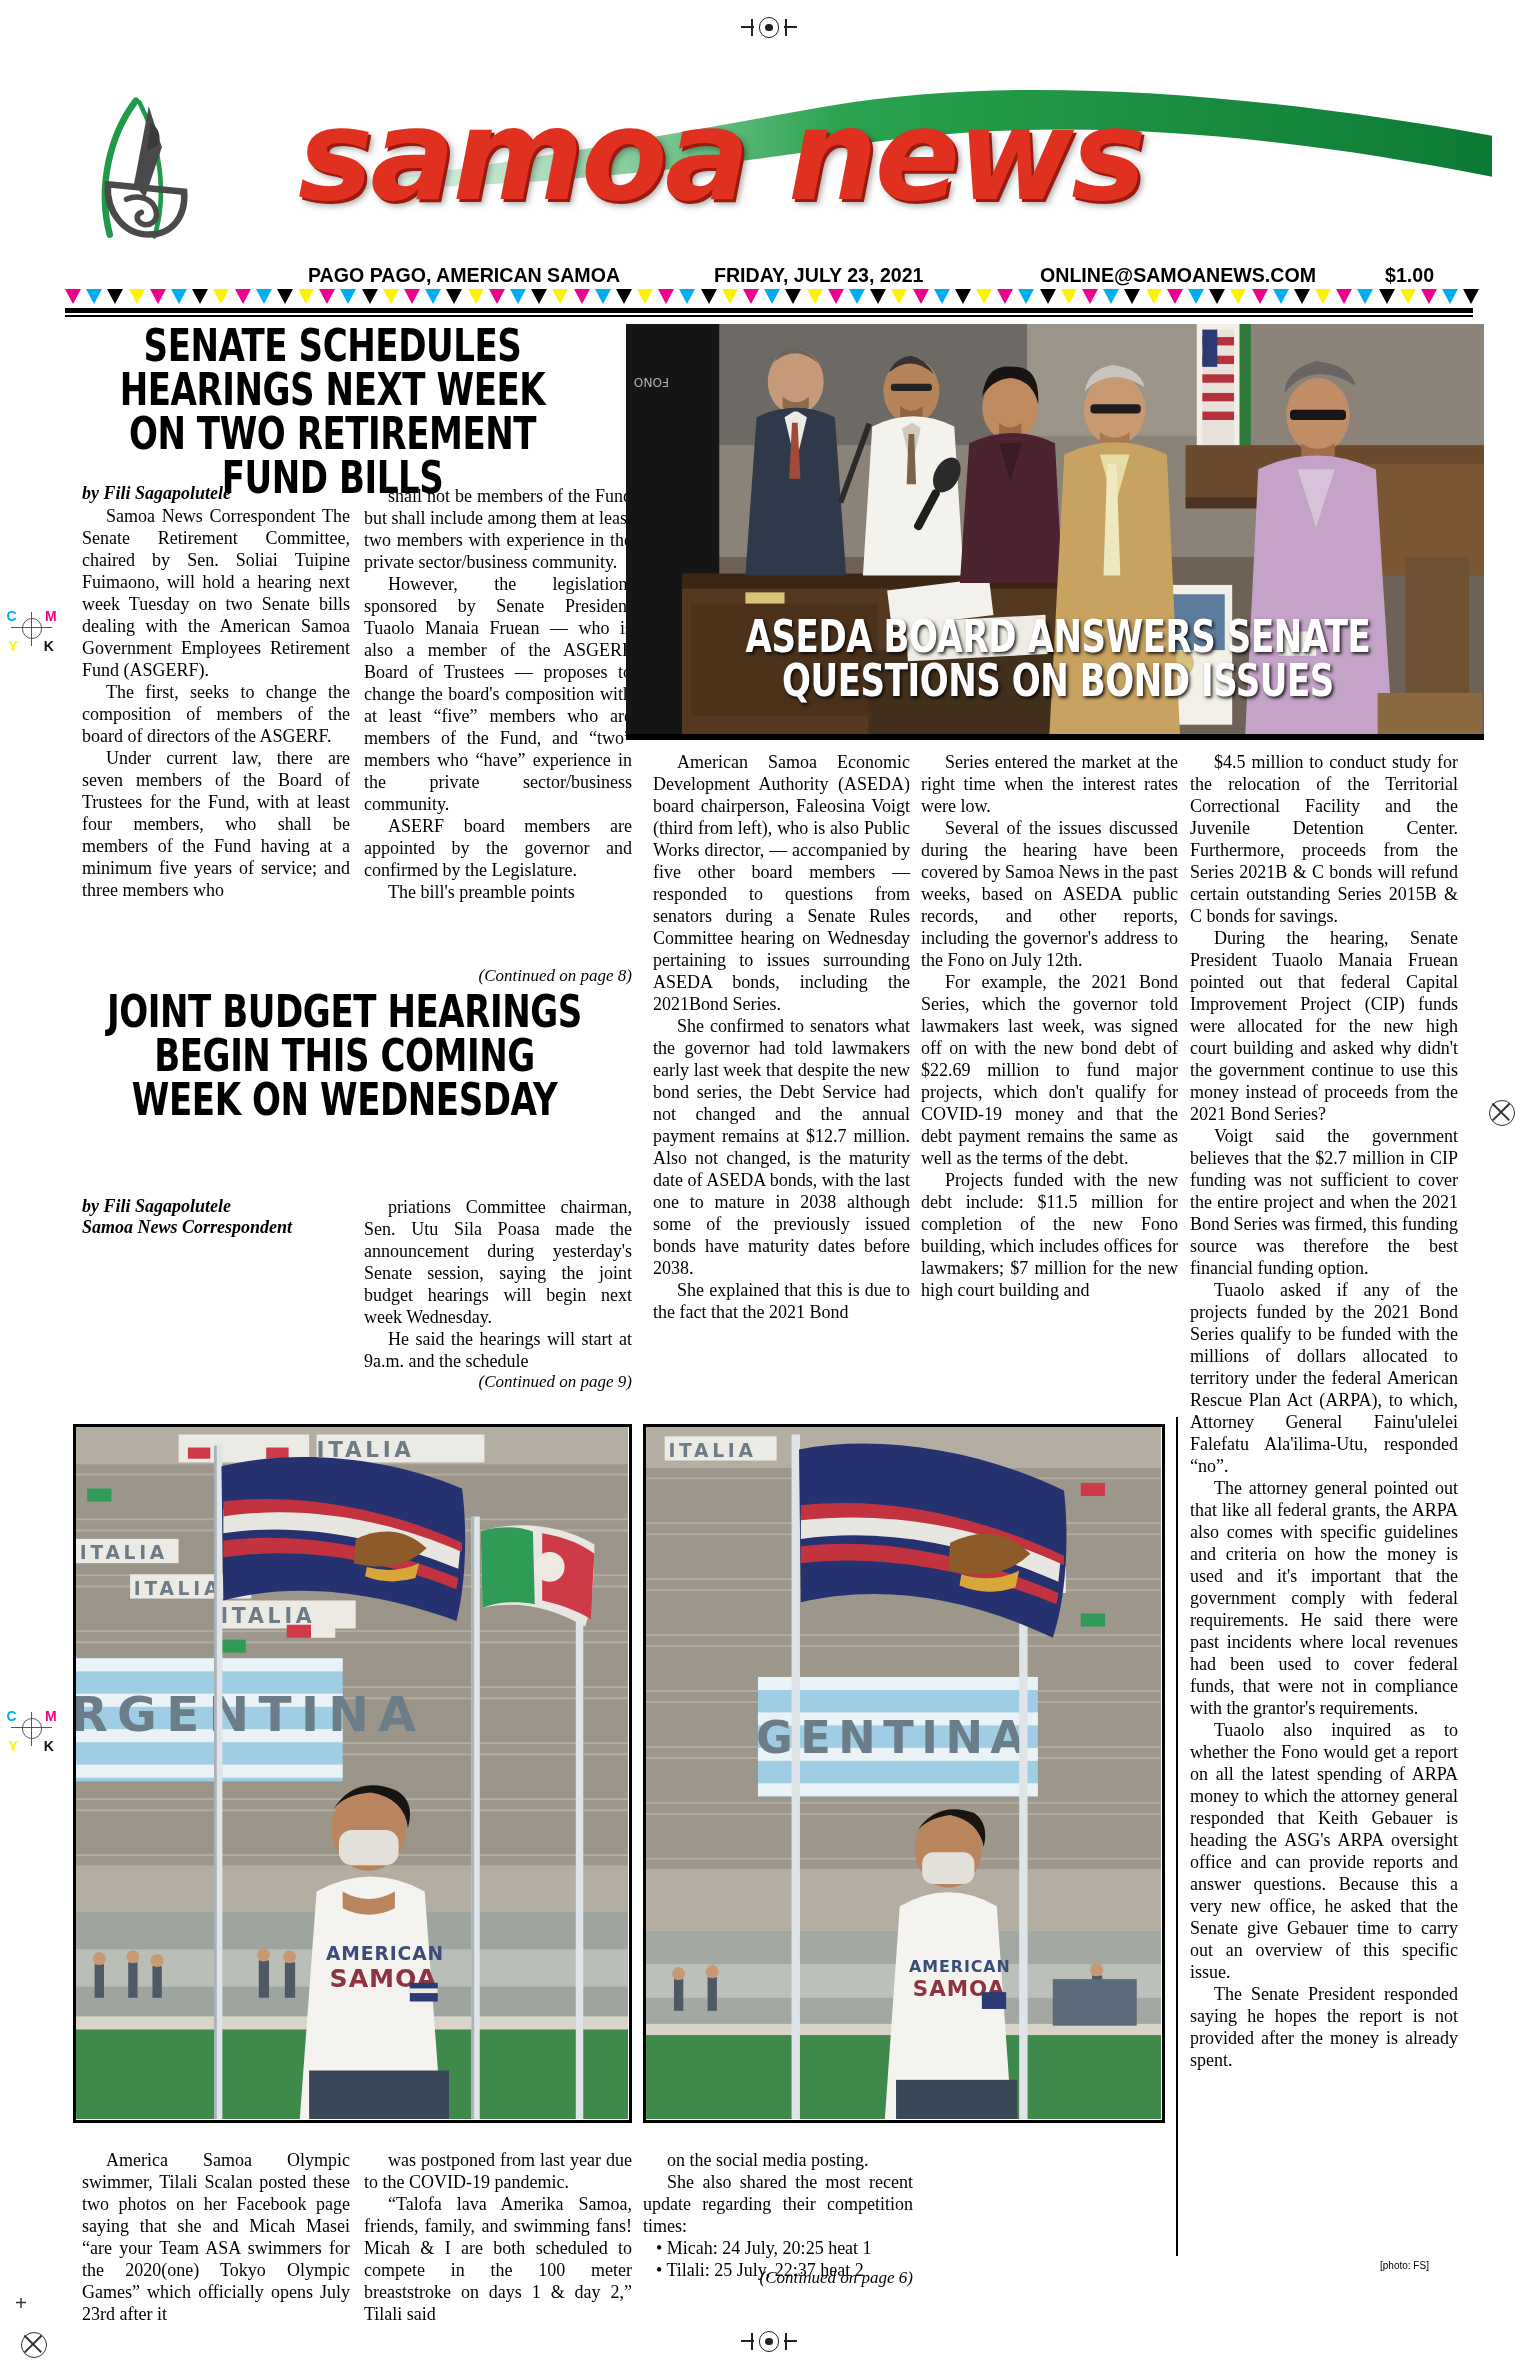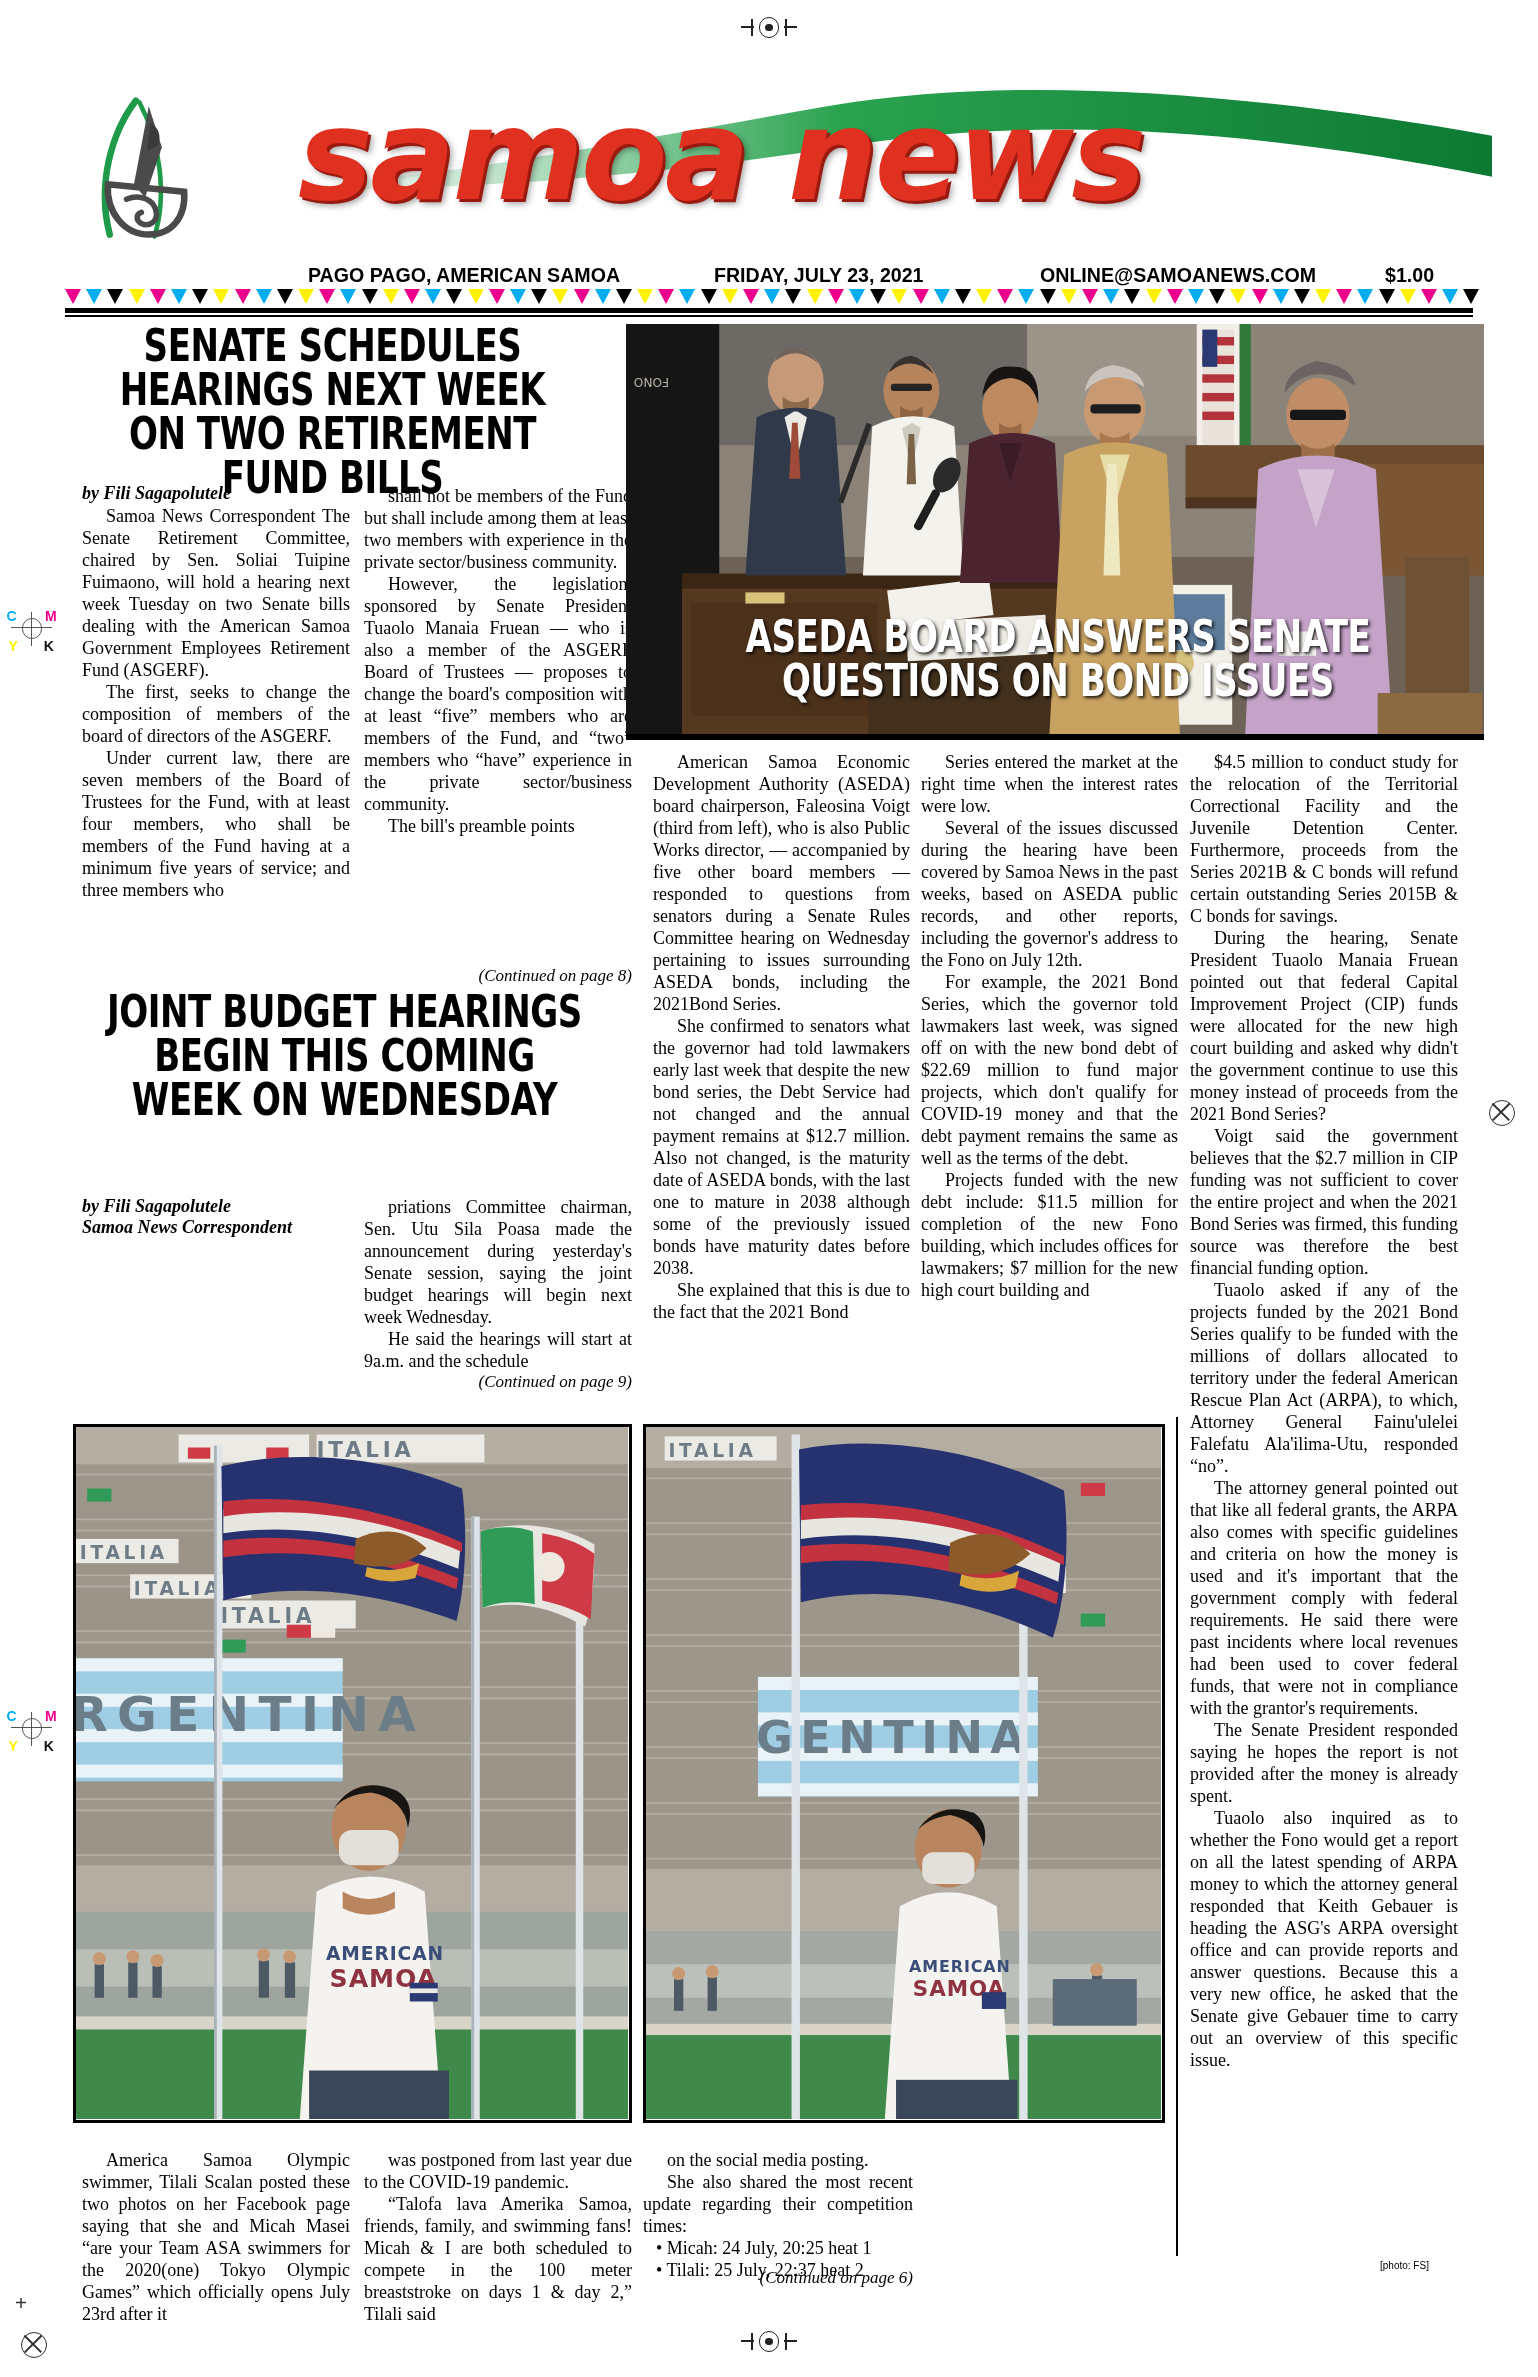--- a/index.html
+++ b/index.html
@@ -255,20 +255,21 @@
 
   <div class="byline" id="a1-byline">by Fili Sagapolutele</div>
   <div class="body-col" id="a1-c1">
       <p>Samoa News Correspondent The Senate Retirement Committee, chaired by Sen. Soliai Tuipine Fuimaono, will hold a hearing next week Tuesday on two Senate bills dealing with the American Samoa Government Employees Retirement Fund (ASGERF).</p>
       <p>The first, seeks to change the composition of members of the board of directors of the ASGERF.</p>
       <p>Under current law, there are seven members of the Board of Trustees for the Fund, with at least four members, who shall be members of the Fund having at a minimum five years of service; and three members who</p>
     </div>
   <div class="body-col" id="a1-c2">
       <p>shall not be members of the Fund but shall include among them at least two members with experience in the private sector/business community.</p>
       <p>However, the legislation, sponsored by Senate President Tuaolo Manaia Fruean — who is also a member of the ASGERF Board of Trustees — proposes to change the board's composition with at least “five” members who are members of the Fund, and “two” members who “have” experience in the private sector/business community.</p>
+      <p>ASERF board members are appointed by the governor and confirmed by the Legislature.</p>
       <p>The bill's preamble points</p>
     </div>
   <div class="contd" id="a1-contd">(Continued on page 8)</div>
 
   <div class="hl-big" id="hl2">JOINT BUDGET HEARINGS BEGIN THIS COMING WEEK ON WEDNESDAY</div>
   <div class="byline" id="a2-byline">
     <div>by Fili Sagapolutele</div>
     <div>Samoa News Correspondent</div>
   </div>
   <div class="body-col" id="a2-c2">
@@ -375,22 +376,22 @@
       <p>Several of the issues discussed during the hearing have been covered by Samoa News in the past weeks, based on ASEDA public records, and other reports, including the governor's address to the Fono on July 12th.</p>
       <p>For example, the 2021 Bond Series, which the governor told lawmakers last week, was signed off on with the new bond debt of $22.69 million to fund major projects, which don't qualify for COVID-19 money and that the debt payment remains the same as well as the terms of the debt.</p>
       <p>Projects funded with the new debt include: $11.5 million for completion of the new Fono building, which includes offices for lawmakers; $7 million for the new high court building and</p>
     </div>
   <div class="body-col" id="a3-c3">
       <p>$4.5 million to conduct study for the relocation of the Territorial Correctional Facility and the Juvenile Detention Center. Furthermore, proceeds from the Series 2021B &amp; C bonds will refund certain outstanding Series 2015B &amp; C bonds for savings.</p>
       <p>During the hearing, Senate President Tuaolo Manaia Fruean pointed out that federal Capital Improvement Project (CIP) funds were allocated for the new high court building and asked why didn't the government continue to use this money instead of proceeds from the 2021 Bond Series?</p>
       <p>Voigt said the government believes that the $2.7 million in CIP funding was not sufficient to cover the entire project and when the 2021 Bond Series was firmed, this funding source was therefore the best financial funding option.</p>
       <p>Tuaolo asked if any of the projects funded by the 2021 Bond Series qualify to be funded with the millions of dollars allocated to territory under the federal American Rescue Plan Act (ARPA), to which, Attorney General Fainu'ulelei Falefatu Ala'ilima-Utu, responded “no”.</p>
       <p>The attorney general pointed out that like all federal grants, the ARPA also comes with specific guidelines and criteria on how the money is used and it's important that the government comply with federal requirements. He said there were past incidents where local revenues had been used to cover federal funds, that were not in compliance with the grantor's requirements.</p>
+      <p>Tuaolo also inquired as to whether the Fono would get a report on all the latest spending of ARPA money to which the attorney general responded that Keith Gebauer is heading the ASG's ARPA oversight office and can provide reports and answer questions. Because this a very new office, he asked that the Senate give Gebauer time to carry out an overview of this specific issue.</p>
       <p>The Senate President responded saying he hopes the report is not provided after the money is already spent.</p>
-      <p>Tuaolo also inquired as to whether the Fono would get a report on all the latest spending of ARPA money to which the attorney general responded that Keith Gebauer is heading the ASG's ARPA oversight office and can provide reports and answer questions. Because this a very new office, he asked that the Senate give Gebauer time to carry out an overview of this specific issue.</p>
     </div>
 
   <div id="photo-credit">[photo: FS]</div>
 
   <div class="vdiv" style="left:1176px;top:1417px;height:839px;"></div>
 
   <div id="ph-left">
     <svg width="552" height="692" viewBox="0 0 592 742" preserveAspectRatio="none">
       <rect width="592" height="742" fill="#b9bdbf"></rect>
 

